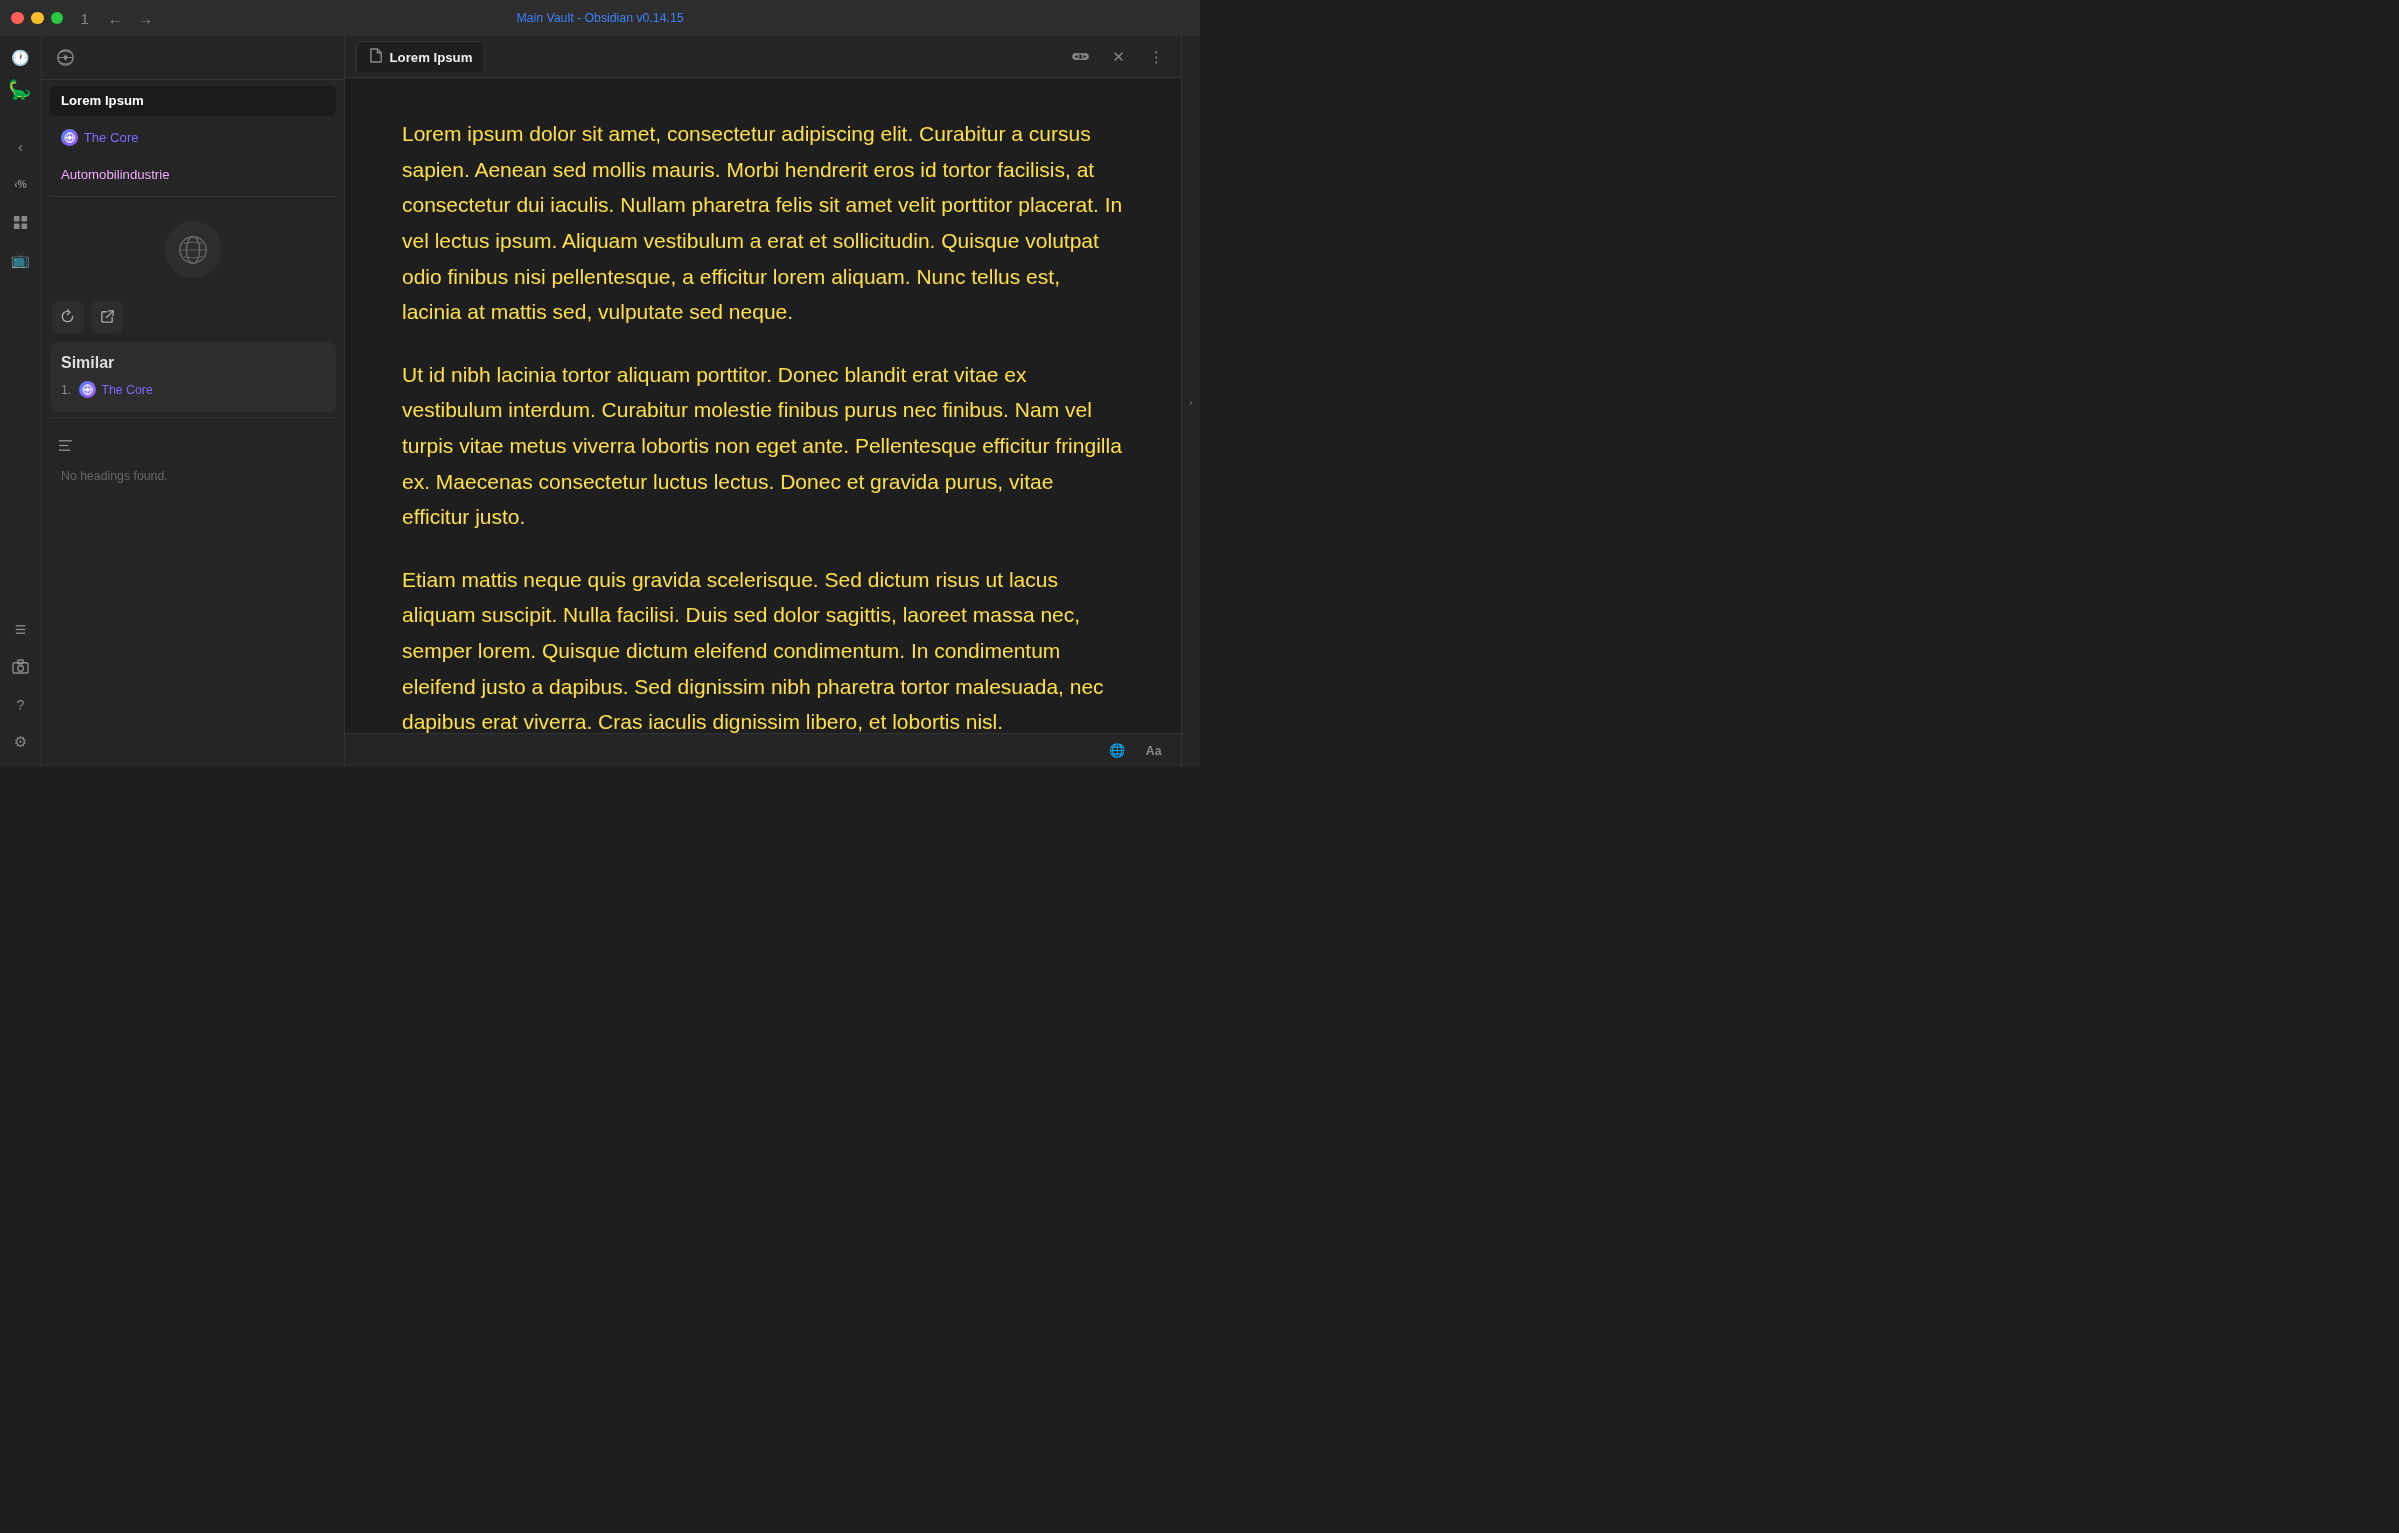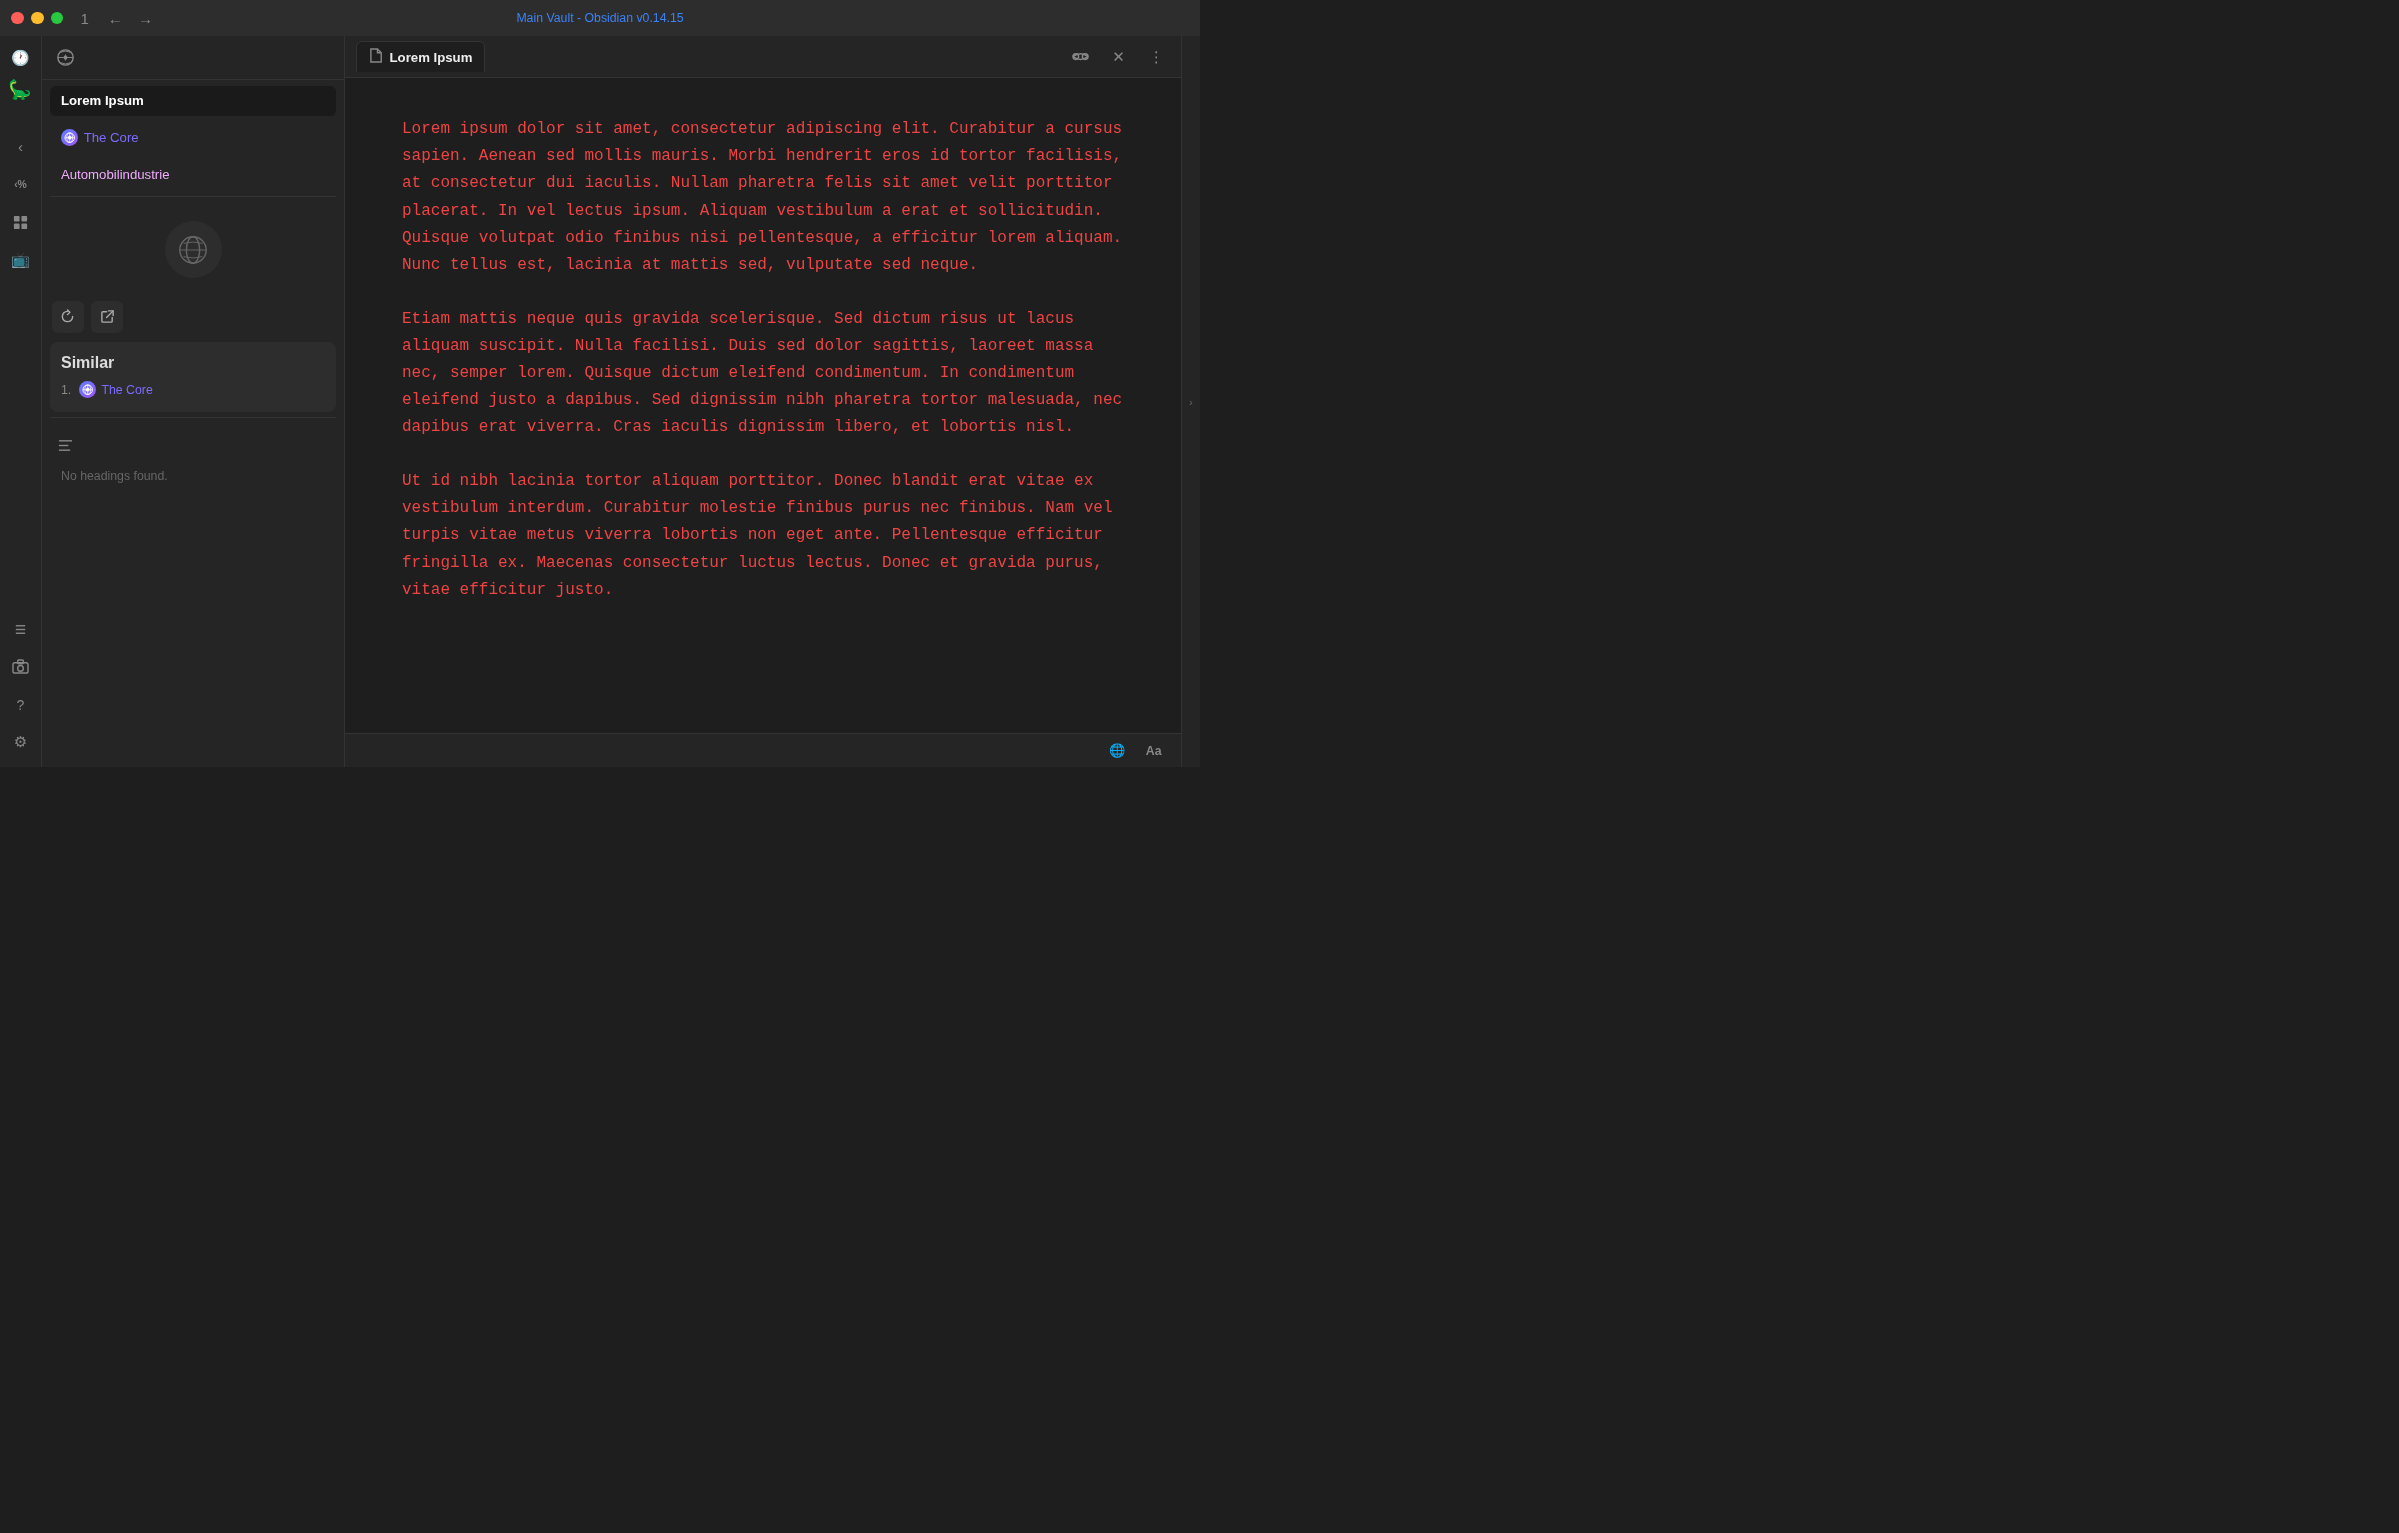--- a/index.html
+++ b/index.html
@@ -301,25 +301,24 @@
       flex: 1;
       overflow-y: auto;
       overflow-x: hidden;
       padding: 38px 57px;
     }
     .editor-area::-webkit-scrollbar { width: 7.6px; }
     .editor-area::-webkit-scrollbar-track { background: #252525; }
     .editor-area::-webkit-scrollbar-thumb { background: #555; border-radius: 3.8px; }
 
     .editor-para {
-      font-size: 16px;
+      font-size: 21px;
       line-height: 1.7;
-      color: #ef4444;
+      color: #fde047;
       margin-bottom: 26.5px;
-      font-family: Liberation Mono, monospace;
     }
 
     
     .bottom-bar {
       height: 34px;
       background: #252525;
       border-top: 0.9px solid #333;
       display: flex;
       align-items: center;
       padding: 0 15px;
@@ -542,22 +541,22 @@
             <path d="M2 7 Q10 13 18 7" stroke="#888" stroke-width="1.5" fill="none"></path>
           </svg>
         </div>
         <div class="tab-action-btn">✕</div>
         <div class="tab-action-btn">⋮</div>
       </div>
     </div>
 
     <div class="editor-area">
       <p class="editor-para">Lorem ipsum dolor sit amet, consectetur adipiscing elit. Curabitur a cursus sapien. Aenean sed mollis mauris. Morbi hendrerit eros id tortor facilisis, at consectetur dui iaculis. Nullam pharetra felis sit amet velit porttitor placerat. In vel lectus ipsum. Aliquam vestibulum a erat et sollicitudin. Quisque volutpat odio finibus nisi pellentesque, a efficitur lorem aliquam. Nunc tellus est, lacinia at mattis sed, vulputate sed neque.</p>
+      <p class="editor-para">Ut id nibh lacinia tortor aliquam porttitor. Donec blandit erat vitae ex vestibulum interdum. Curabitur molestie finibus purus nec finibus. Nam vel turpis vitae metus viverra lobortis non eget ante. Pellentesque efficitur fringilla ex. Maecenas consectetur luctus lectus. Donec et gravida purus, vitae efficitur justo.</p>
       <p class="editor-para">Etiam mattis neque quis gravida scelerisque. Sed dictum risus ut lacus aliquam suscipit. Nulla facilisi. Duis sed dolor sagittis, laoreet massa nec, semper lorem. Quisque dictum eleifend condimentum. In condimentum eleifend justo a dapibus. Sed dignissim nibh pharetra tortor malesuada, nec dapibus erat viverra. Cras iaculis dignissim libero, et lobortis nisl.</p>
-      <p class="editor-para">Ut id nibh lacinia tortor aliquam porttitor. Donec blandit erat vitae ex vestibulum interdum. Curabitur molestie finibus purus nec finibus. Nam vel turpis vitae metus viverra lobortis non eget ante. Pellentesque efficitur fringilla ex. Maecenas consectetur luctus lectus. Donec et gravida purus, vitae efficitur justo.</p>
     </div>
 
     <div class="bottom-bar">
       <div class="bottom-bar-actions">
         <div class="bottom-icon">🌐</div>
         <div class="bottom-icon" style="font-size:12.3px; font-weight:600; color:#888;">Aa</div>
       </div>
     </div>
   </div>
 

